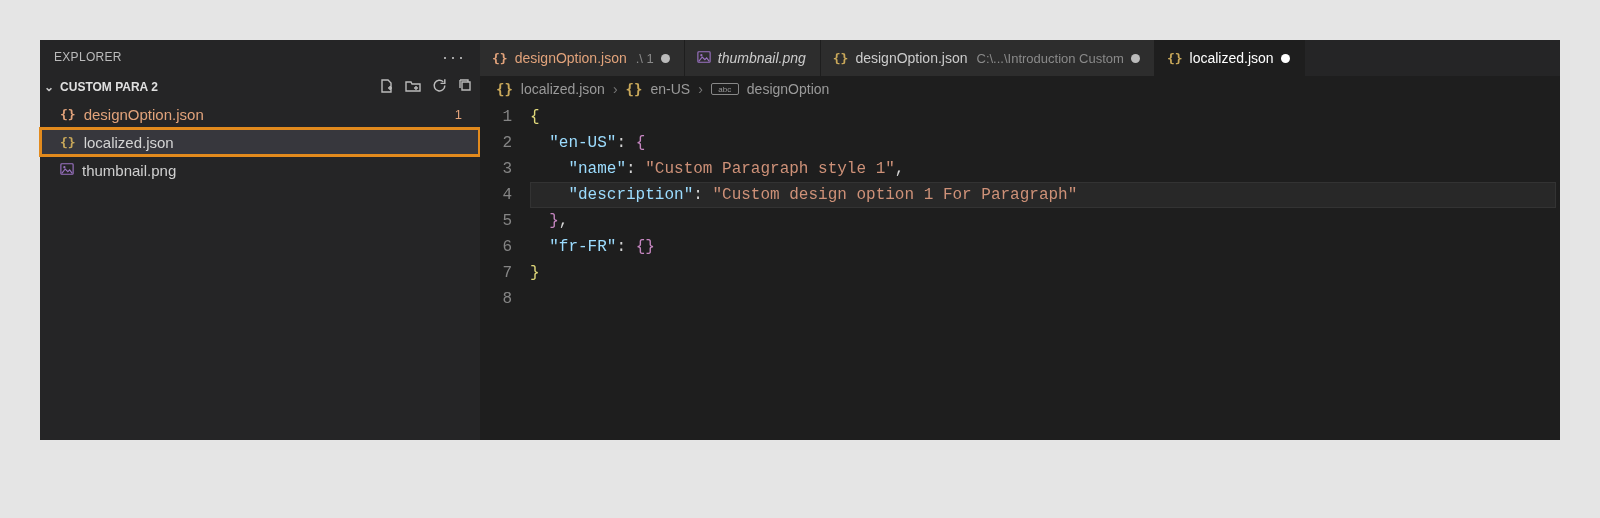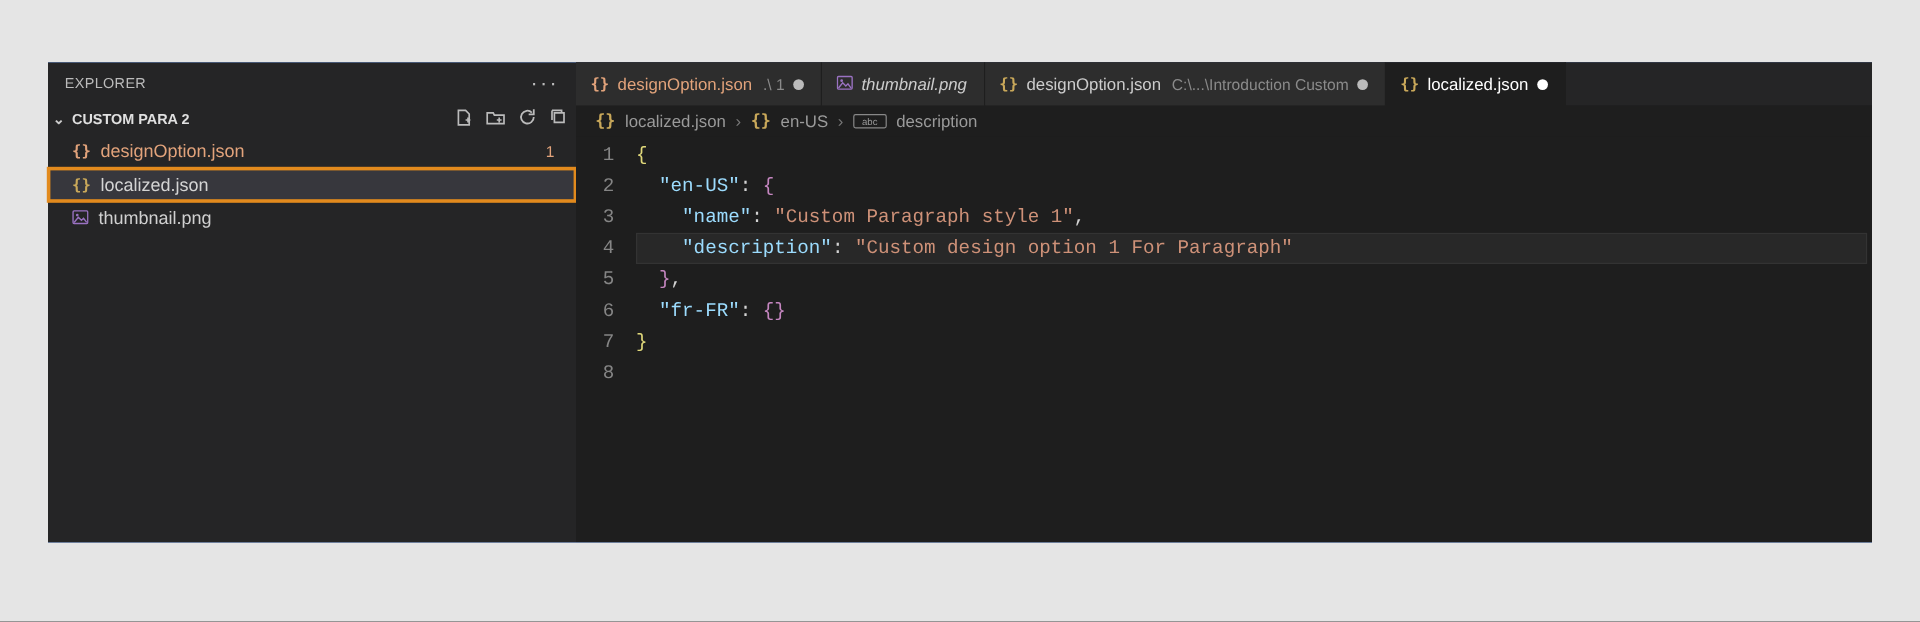--- a/index.html
+++ b/index.html
@@ -7,22 +7,22 @@
     background: #e5e5e5;
     font-family: "Segoe UI", Arial, sans-serif;
     font-size: 14px;
     color: #cccccc;
     padding: 40px;
   }
   .vscode {
     display: flex;
     width: 1520px;
     height: 400px;
-    background: #3b82f6;
-    margin: 12px auto;
+    background: #000000;
+    margin: 0 auto;
   }
   
   .sidebar {
     width: 440px;
     background: #252526;
     display: flex;
     flex-direction: column;
   }
   .sidebar-header {
     display: flex;
@@ -209,21 +209,21 @@
     </div>
 
     <div class="breadcrumb">
       <span class="bc-icon">{}</span>
       <span>localized.json</span>
       <span class="sep">›</span>
       <span class="bc-icon">{}</span>
       <span>en-US</span>
       <span class="sep">›</span>
       <span class="bc-icon-box">abc</span>
-      <span>description</span>
+      <span>designOption</span>
     </div>
 
     <div class="code">
       <div class="gutter">
         <div>1</div>
         <div>2</div>
         <div>3</div>
         <div>4</div>
         <div>5</div>
         <div>6</div>

